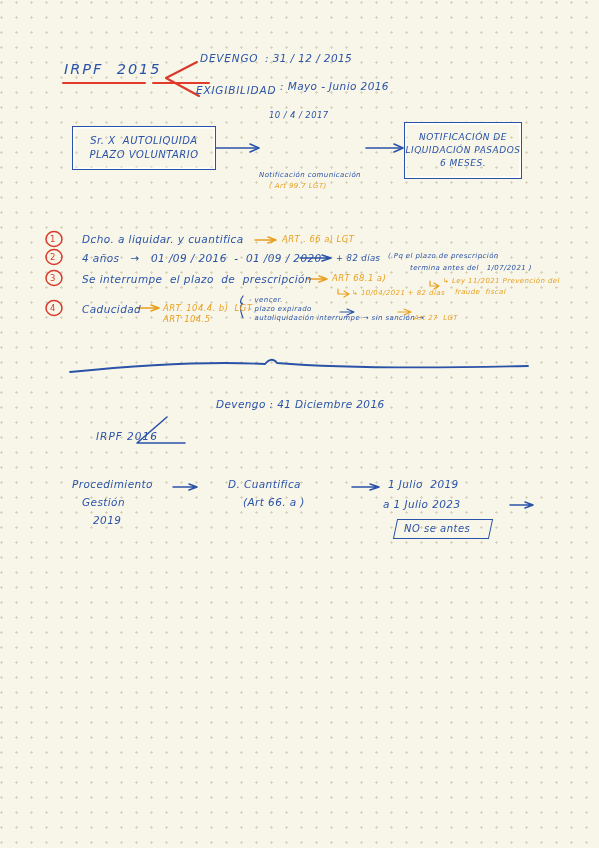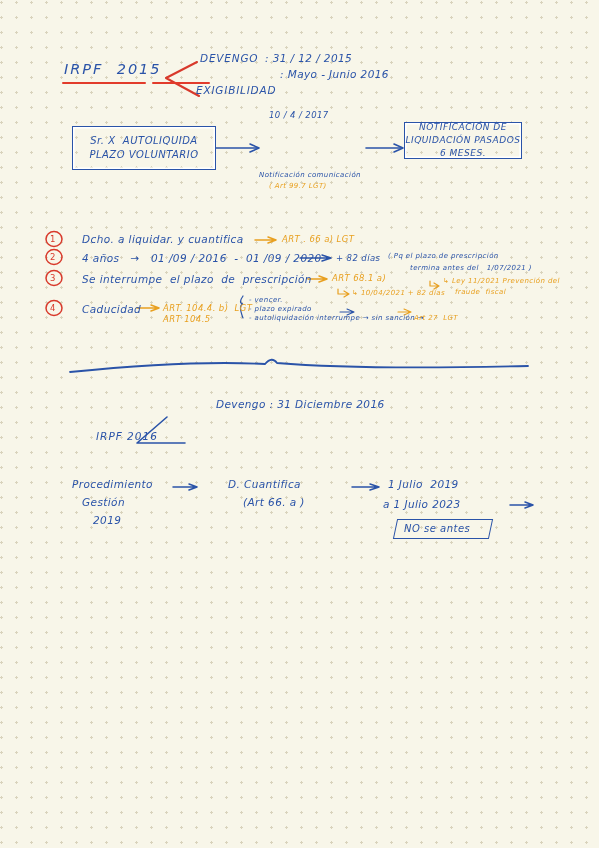--- a/index.html
+++ b/index.html
@@ -104,32 +104,32 @@
   </svg>
 
   <div class="ink xl hand" style="left:64px;top:61px;letter-spacing:2px;">IRPF  2015</div>
   <div class="ulred" style="left:62px;top:82px;width:84px;"></div>
   <div class="ulred" style="left:152px;top:82px;width:58px;"></div>
 
   <div class="ink md hand" style="left:200px;top:52px;letter-spacing:.8px;">DEVENGO</div>
   <div class="ink md hand" style="left:265px;top:52px;">: 31 / 12 / 2015</div>
 
   <div class="ink md hand" style="left:196px;top:84px;letter-spacing:.8px;">EXIGIBILIDAD</div>
-  <div class="ink md hand" style="left:280px;top:68px;text-align:right;">: Mayo - Junio 2016</div>
+  <div class="ink md hand" style="left:280px;top:80px;text-align:right;">: Mayo - Junio 2016</div>
 
   <div class="box hand" style="left:72px;top:126px;width:144px;height:44px;">
     <span>Sr. X  AUTOLIQUIDA</span>
     <span>PLAZO VOLUNTARIO</span>
   </div>
 
   <div class="ink sm hand" style="left:269px;top:110px;">10 / 4 / 2017</div>
   <div class="ink tiny hand" style="left:259px;top:171px;">Notificación comunicación</div>
   <div class="ink tiny hand orange" style="left:269px;top:182px;">( Art 99.7 LGT)</div>
 
-  <div class="box hand" style="left:404px;top:122px;width:118px;height:37px;font-size:9px;">
+  <div class="box hand" style="left:404px;top:122px;width:118px;height:57px;font-size:9px;">
     <span>NOTIFICACIÓN DE</span>
     <span>LIQUIDACIÓN PASADOS</span>
     <span>6 MESES.</span>
   </div>
 
   <div class="ink red sm" style="left:50px;top:234px;">1</div>
   <div class="ink md hand" style="left:82px;top:233px;">Dcho. a liquidar. y cuantifica</div>
   <div class="ink sm hand orange" style="left:282px;top:234px;font-style:italic;">ART . 66 a) LGT</div>
 
   <div class="ink red sm" style="left:50px;top:252px;">2</div>
@@ -148,21 +148,21 @@
   <div class="ink red sm" style="left:50px;top:303px;">4</div>
   <div class="ink md hand" style="left:82px;top:303px;">Caducidad</div>
   <div class="ink sm hand orange" style="left:163px;top:303px;">ART. 104.4. b)  LGT</div>
   <div class="ink sm hand orange" style="left:163px;top:314px;">ART 104.5</div>
 
   <div class="ink tiny hand" style="left:249px;top:296px;">- vencer.</div>
   <div class="ink tiny hand" style="left:249px;top:305px;">- plazo expirado</div>
   <div class="ink tiny hand" style="left:249px;top:314px;">- autoliquidación interrumpe → sin sanción →</div>
   <div class="ink tiny hand orange" style="left:414px;top:314px;">Art 27  LGT</div>
 
-  <div class="ink md hand" style="left:216px;top:398px;">Devengo : 31 Diciembre 2016</div>
+  <div class="ink md hand" style="left:216px;top:398px;">Devengo : 41 Diciembre 2016</div>
   <div class="ink md hand" style="left:68px;top:430px;letter-spacing:1px;margin-left:28px;">IRPF 2016</div>
 
   <div class="ink md hand" style="left:72px;top:478px;">Procedimiento</div>
   <div class="ink md hand" style="left:82px;top:496px;">Gestión</div>
   <div class="ink md hand" style="left:93px;top:514px;">2019</div>
 
   <div class="ink md hand" style="left:228px;top:478px;">D. Cuantifica</div>
   <div class="ink md hand" style="left:243px;top:496px;">(Art 66. a )</div>
 
   <div class="ink md hand" style="left:388px;top:478px;">1 Julio  2019</div>

